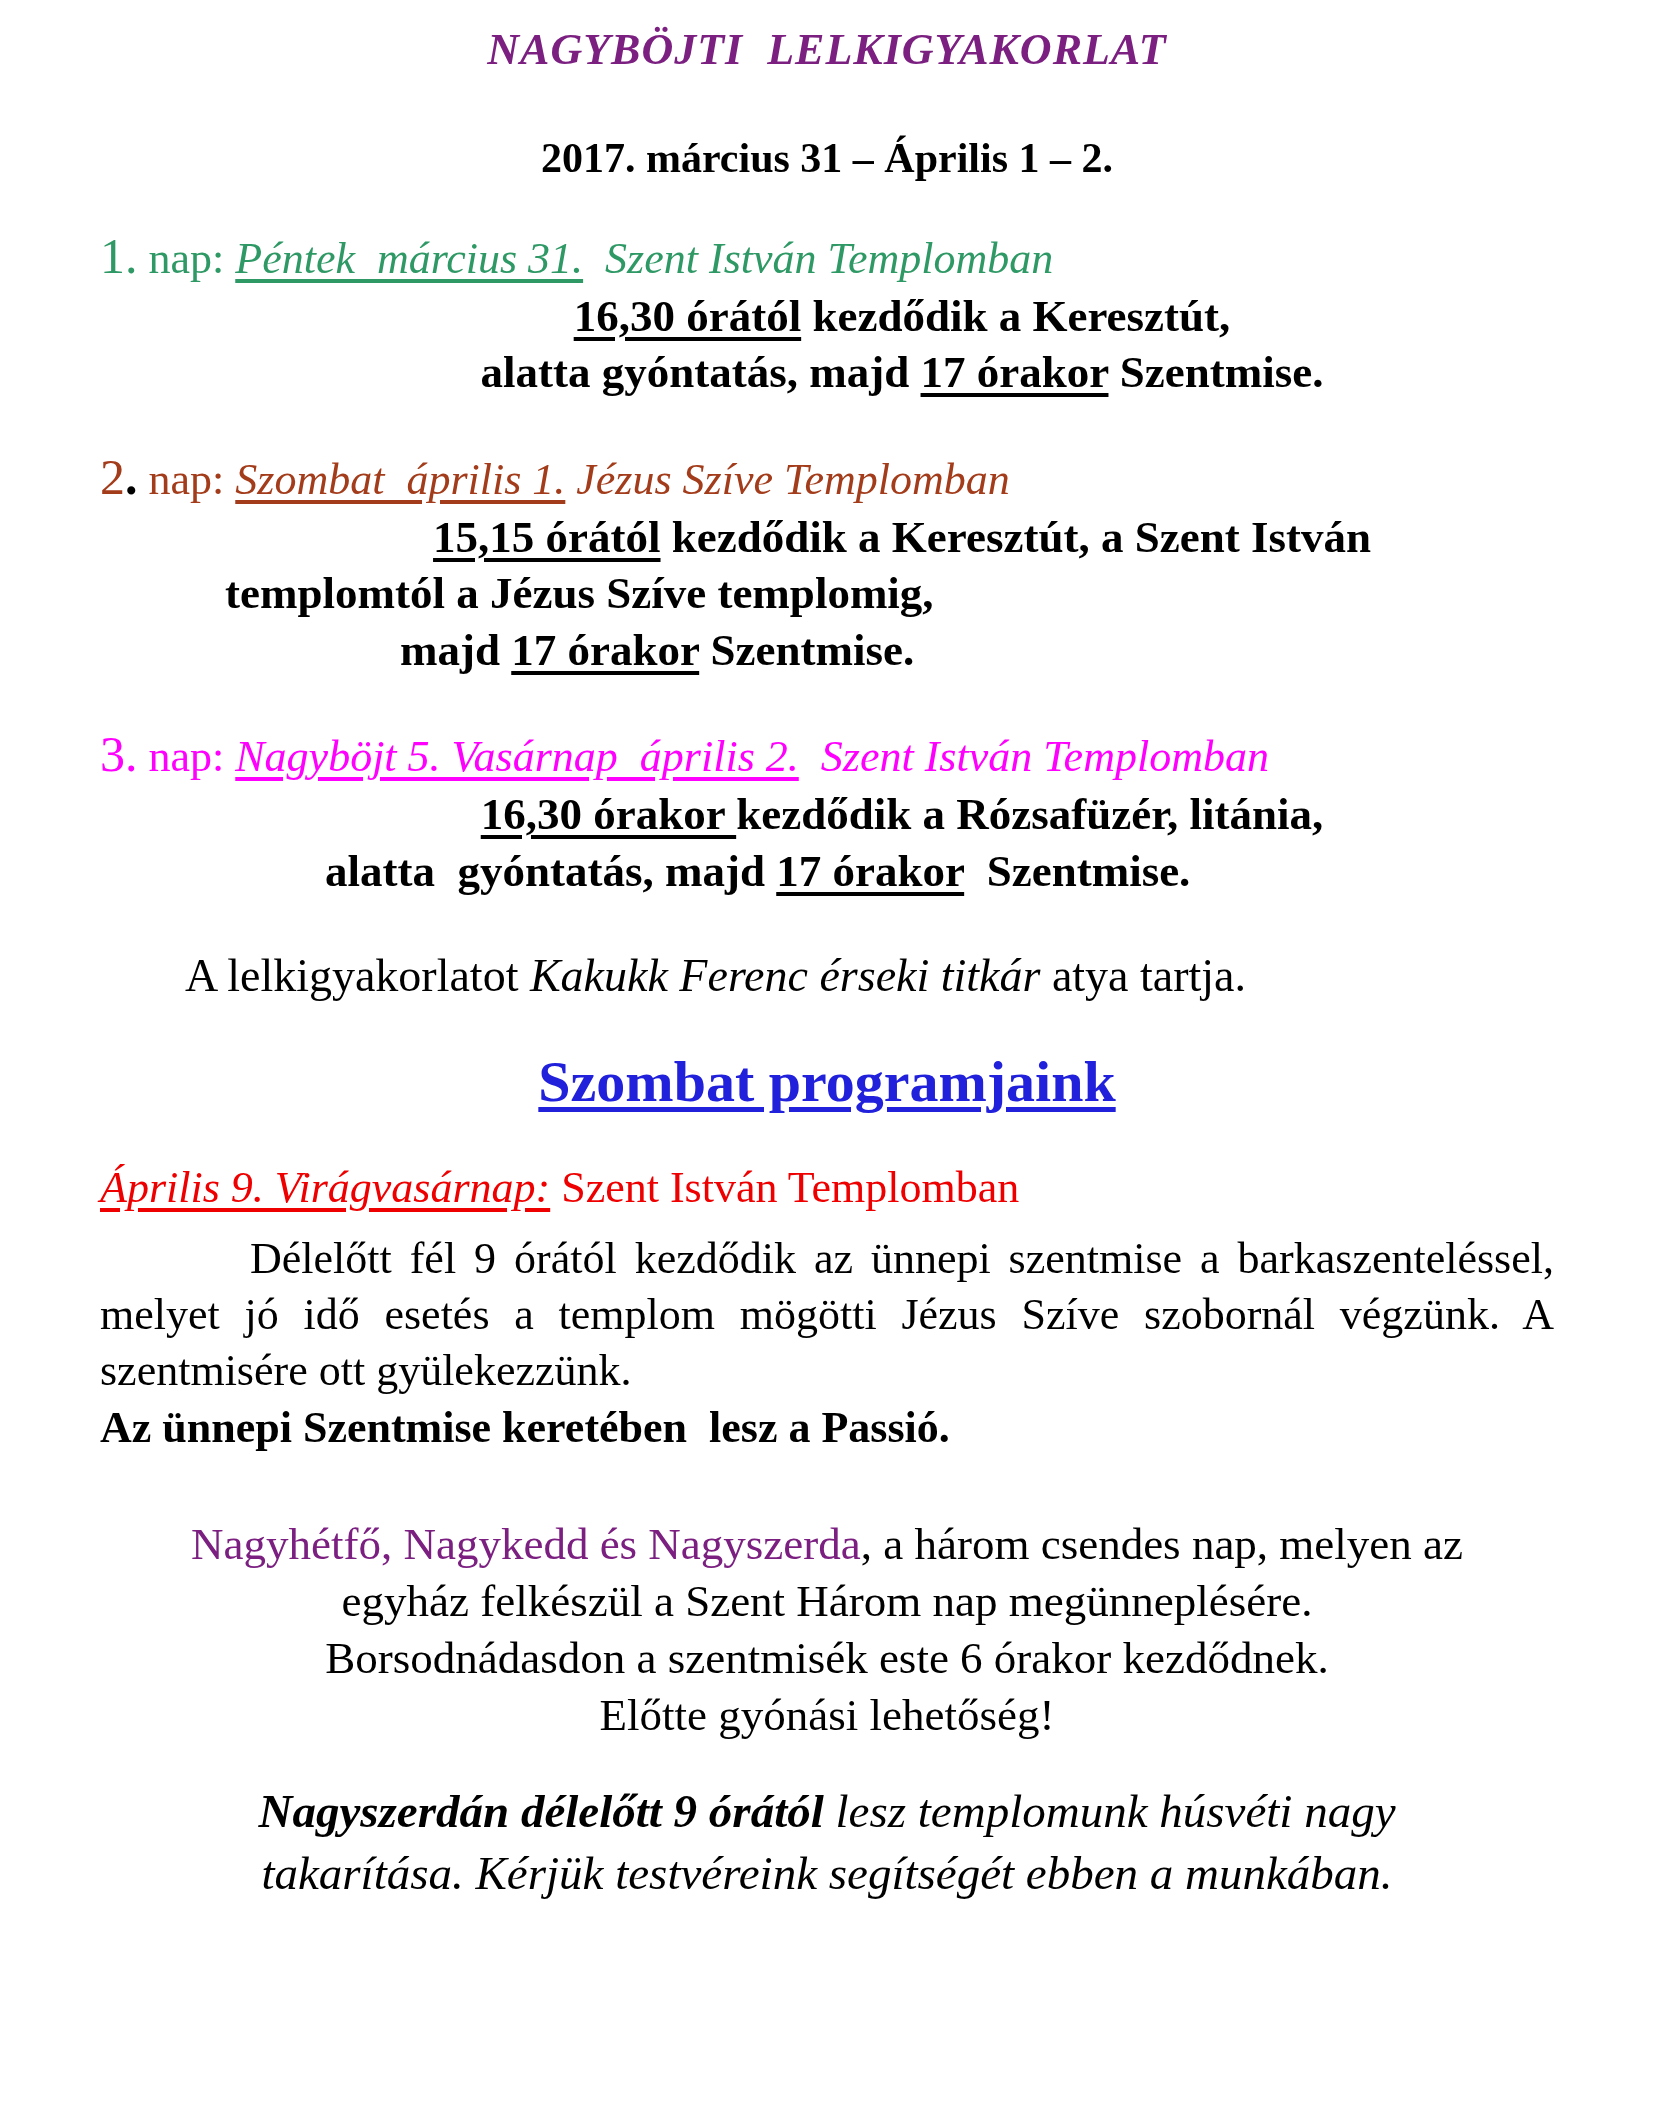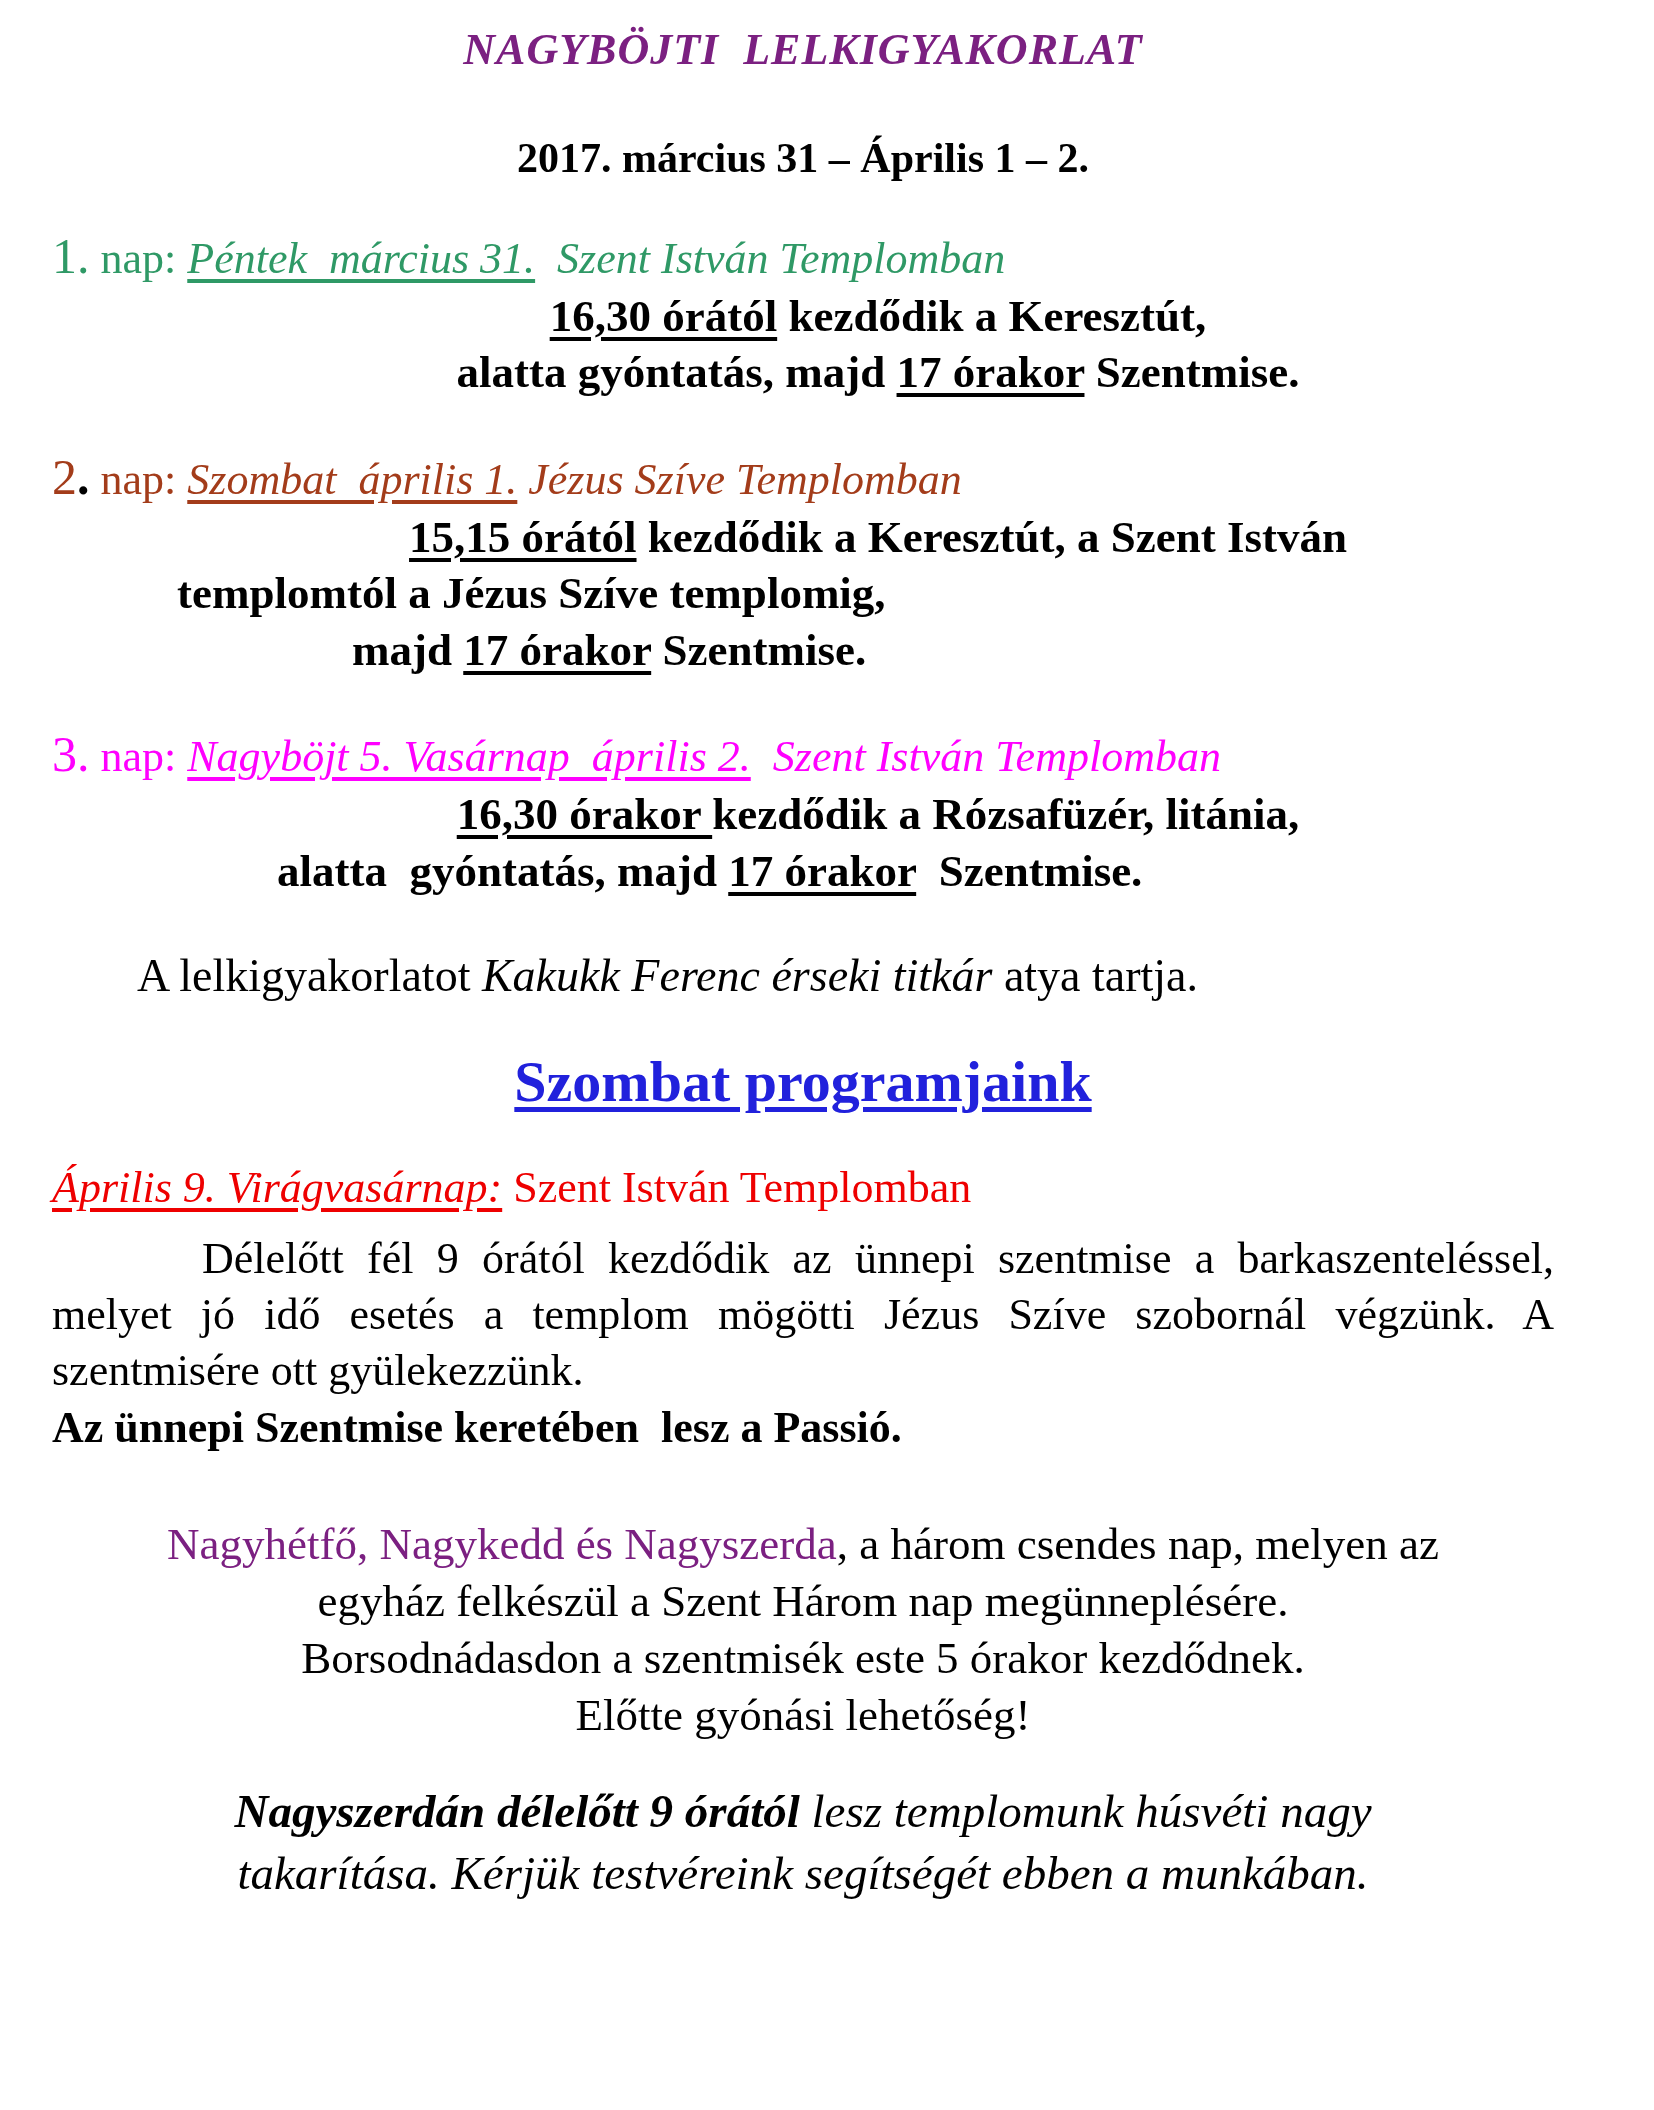--- a/index.html
+++ b/index.html
@@ -2,21 +2,21 @@
 <html lang="hu"><head>
 <meta charset="utf-8">
 <style>
   html, body { margin: 0; padding: 0; background: #ffffff; }
   body {
     width: 1654px; height: 2110px;
     font-family: "Liberation Serif", "DejaVu Serif", serif;
     color: #000;
     overflow: hidden;
   }
-  .page { box-sizing: border-box; width: 1654px; height: 1856px; padding: 22px 100px 0 52px; }
+  .page { box-sizing: border-box; width: 1654px; height: 1856px; padding: 22px 100px 0 100px; }
 
   .run { white-space: pre-wrap; }
   .b  { font-weight: bold; }
   .i  { font-style: italic; }
   .bi { font-weight: normal; font-style: italic; }
   .u  { text-decoration: underline; text-decoration-thickness: 0.08em; text-underline-offset: 0.13em; }
 
   .c-purple  { color: #7B2081; }
   .c-green   { color: #2F9966; }
   .c-brown   { color: #A33C1A; }
@@ -98,21 +98,21 @@
 
   <section>
     <div class="palm-heading c-red"><span class="bi u run">Április 9. Virágvasárnap:</span><span class="run"> Szent István Templomban</span></div>
     <p class="palm-para" style="margin:15px 0 0 0;"><span class="run">Délelőtt fél 9 órától kezdődik az ünnepi szentmise a barkaszenteléssel, melyet jó idő esetés a templom mögötti Jézus Szíve szobornál végzünk. A szentmisére ott gyülekezzünk.</span></p>
     <div class="passio-line"><span class="run">Az ünnepi Szentmise keretében  lesz a Passió.</span></div>
   </section>
 
   <section class="quiet">
     <div><span class="c-purple run">Nagyhétfő, Nagykedd és Nagyszerda</span><span class="run">, a három csendes nap, melyen az</span></div>
     <div><span class="run">egyház felkészül a Szent Három nap megünneplésére.</span></div>
-    <div><span class="run">Borsodnádasdon a szentmisék este 5 órakor kezdődnek.</span></div>
+    <div><span class="run">Borsodnádasdon a szentmisék este 6 órakor kezdődnek.</span></div>
     <div><span class="run">Előtte gyónási lehetőség!</span></div>
   </section>
 
 
   <section class="cleaning">
     <div><span class="b run">Nagyszerdán délelőtt 9 órától</span><span class="run"> lesz templomunk húsvéti nagy</span></div>
     <div><span class="run">takarítása. Kérjük testvéreink segítségét ebben a munkában.</span></div>
   </section>
 
 </div>

